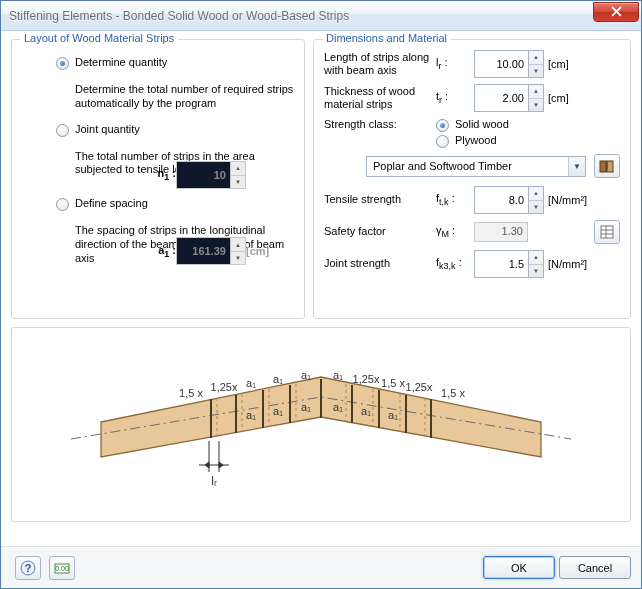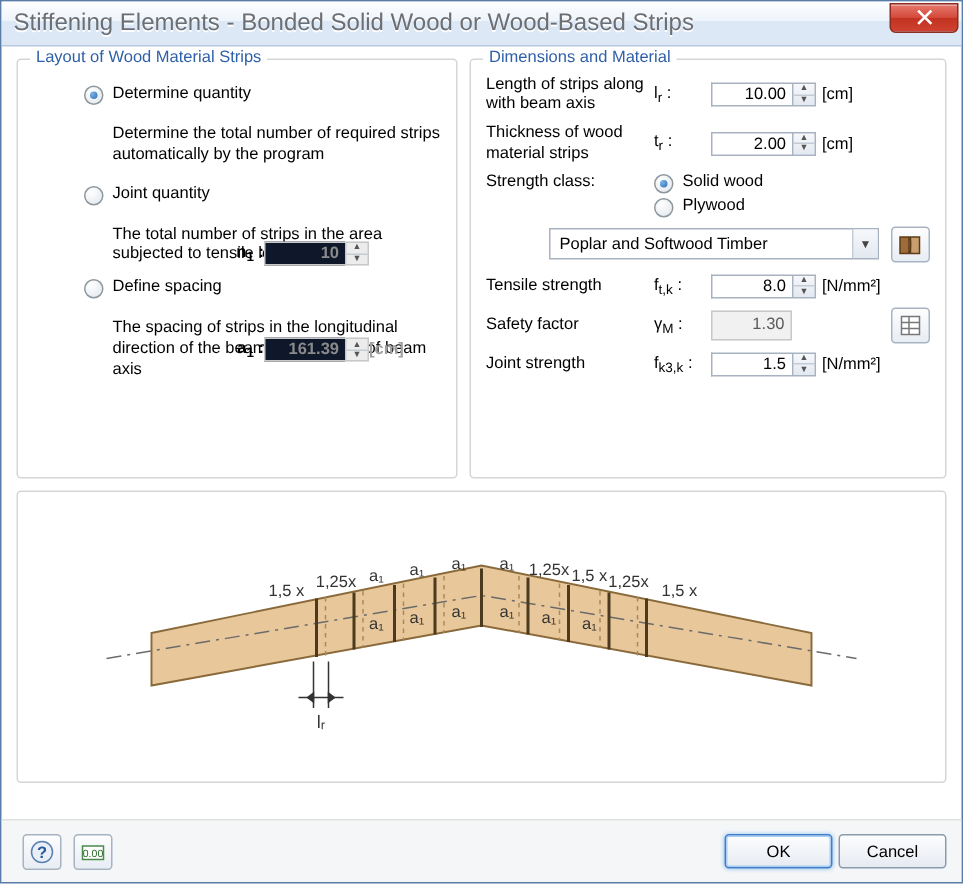--- a/index.html
+++ b/index.html
@@ -20,21 +20,21 @@
     height: 30px;
     background: linear-gradient(to bottom, #fdfefe 0%, #eef4fb 45%, #dce8f6 46%, #dce8f6 100%);
     border-bottom: 1px solid #b8c9de;
     display: flex;
     align-items: center;
     padding: 0 2px 0 8px;
   }
   .titlebar .title {
     flex: 1;
     color: #6b6f74;
-    font-size: 16px;
+    font-size: 12px;
     text-shadow: 0 1px 0 #fff;
   }
   .titlebar .close {
     width: 46px;
     height: 20px;
     background: linear-gradient(to bottom, #e67a6f 0%, #d44a3a 48%, #c23321 52%, #cf4130 100%);
     border: 1px solid #8b2d22;
     border-radius: 0 0 4px 4px;
     display: flex;
     align-items: center;
@@ -94,21 +94,21 @@
     width: 5px; height: 5px; border-radius: 50%;
     background: radial-gradient(circle at 30% 30%, #7bb3e8, #2b6db3);
   }
   .opt .text { flex: 1; }
   .opt .label { color: #000; }
   .opt .desc { color: #000; margin-top: 15px; line-height: 1.25; }
   .sub { font-size: 9px; vertical-align: sub; }
   .spinner {
     display: inline-flex;
     align-items: stretch;
-    height: 16px;
+    height: 28px;
   }
   .spinner input {
     width: 54px;
     border: 1px solid #a7b3c0;
     border-right: none;
     font: inherit;
     text-align: right;
     padding: 0 4px;
     background: #fff;
   }

